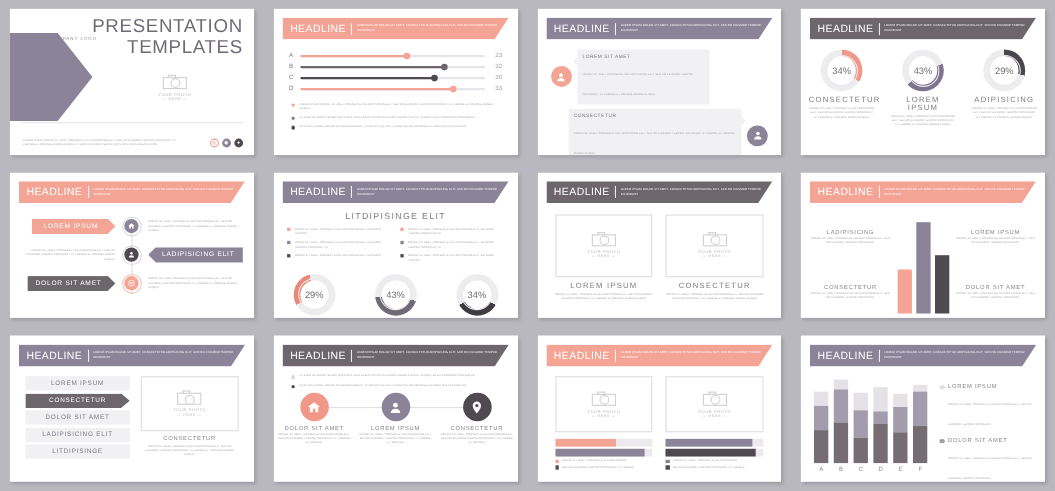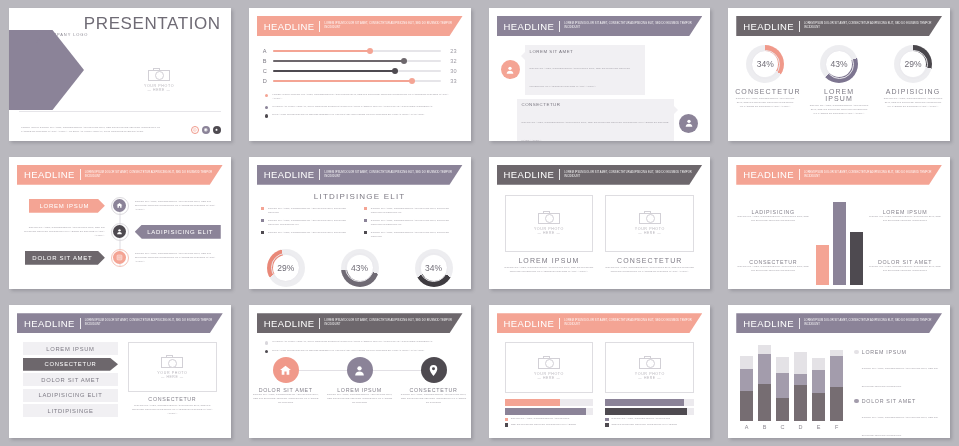--- a/index.html
+++ b/index.html
@@ -144,20 +144,21 @@
           <span class="s1-mark">
             <svg viewBox="0 0 10 10" width="7" height="7">
                 <path d="M5 0 L8 4 L5 3 L2 9 L4 4 Z" fill="#8b8398"></path>
               </svg>
           </span>
           <span style="font-size:4px;color:#8c8993;letter-spacing:.9px">COMPANY LOGO</span>
         </div>
       </div>
       <div class="s1-title">
         <div>PRESENTATION</div>
+        <div>TEMPLATES</div>
       </div>
       <div style="position:absolute;left:120px;top:60px;width:60px;text-align:center">
         <div class="cam" style="margin:0 auto">
           <div class="top"></div>
             <div class="body"></div>
             <div class="lens"></div>
         </div>
         <div class="ph-t">YOUR PHOTO</div>
         <div class="ph-b">— HERE —</div>
       </div>

